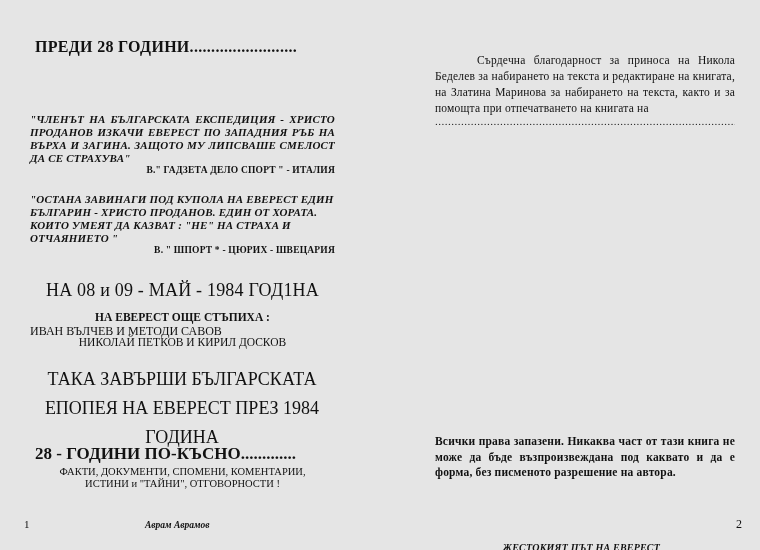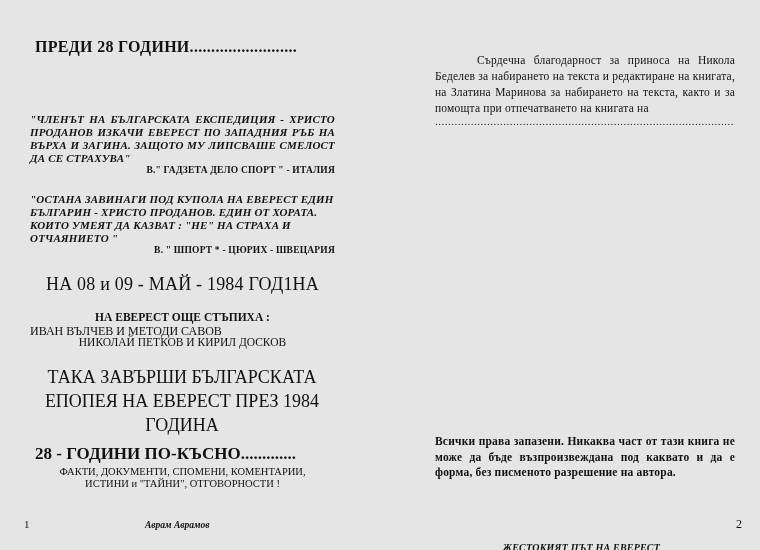--- a/index.html
+++ b/index.html
@@ -15,25 +15,25 @@
 
   
   .lp-title{top:38px;left:5px;width:295px;font-size:16px;font-weight:bold;letter-spacing:.3px;}
   .lp-h2a{top:79px;text-align:center;font-size:18px;letter-spacing:.2px;}
   .quote{font-size:11px;font-style:italic;font-weight:bold;line-height:13px;letter-spacing:.2px;}
   .lp-quote1{top:113px;text-align:justify;text-align-last:left;}
   .lp-quote2{top:193px;text-align:left;}
   .attr{font-size:9.5px;font-weight:bold;text-align:right;letter-spacing:.2px;}
   .lp-attr1{top:165px;}
   .lp-attr2{top:245px;}
-  .lp-h2b{top:274px;text-align:center;font-size:18px;letter-spacing:.2px;}
+  .lp-h2b{top:280px;text-align:center;font-size:18px;letter-spacing:.2px;}
   .lp-climb-head{top:311px;text-align:center;font-size:11.5px;font-weight:bold;}
   .lp-name1{top:324px;text-align:left;font-size:12px;}
   .lp-name2{top:336px;text-align:center;font-size:11.5px;}
-  .lp-epilogue{top:365px;left:7px;width:290px;text-align:center;font-size:18px;line-height:24px;}
+  .lp-epilogue{top:365px;left:7px;width:290px;text-align:center;font-size:18px;line-height:29px;}
   .lp-later{top:444px;left:5px;width:300px;font-size:17px;font-weight:bold;}
   .lp-sub1{top:466px;text-align:center;font-size:10.5px;}
   .lp-sub2{top:478px;text-align:center;font-size:10.5px;}
 
   
   .rp-ack{top:36px;font-size:11.5px;line-height:16px;text-align:justify;text-align-last:left;text-indent:42px;letter-spacing:.2px;}
   .rp-dots{top:99px;font-size:11px;letter-spacing:.5px;white-space:nowrap;overflow:hidden;color:#222;}
   .rp-copy{top:418px;font-size:11.5px;line-height:15.5px;text-align:justify;text-align-last:left;font-weight:600;letter-spacing:.2px;}
 
   

